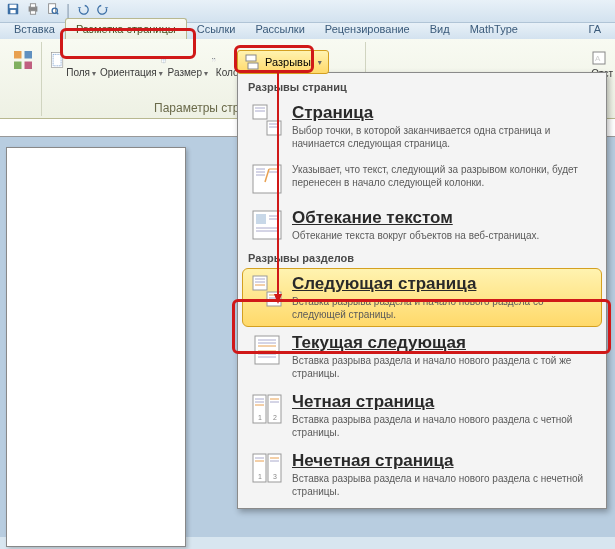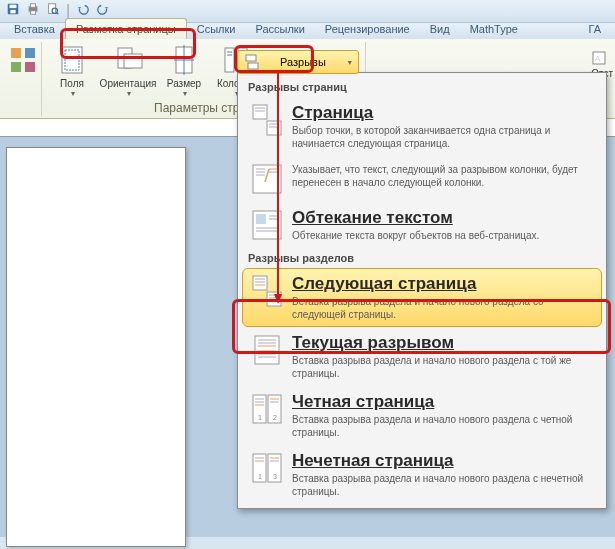--- a/index.html
+++ b/index.html
@@ -4,26 +4,26 @@
 <style>
 *{box-sizing:border-box;margin:0;padding:0;font-family:"Segoe UI",Tahoma,sans-serif}
 body{background:#d8e6f0;width:615px;height:549px;overflow:hidden;position:relative}
 .qat{height:23px;background:linear-gradient(#e8f1f8,#d3e2ef);display:flex;align-items:center;gap:6px;padding:0 6px;border-bottom:1px solid #b0c4d6}
 .qat svg{width:14px;height:14px}
 .tabs{height:16px;background:linear-gradient(#e8f1f8,#d3e2ef);display:flex;align-items:flex-end;padding:0 4px;font-size:11px;color:#3a5a7a}
 .tab{padding:4px 10px;cursor:pointer;position:relative}
 .tab.active{background:linear-gradient(#f8faf2,#eef1e4);border:1px solid #b8b890;border-bottom:none;border-radius:3px 3px 0 0;color:#4a5020}
 .ribbon{height:80px;background:linear-gradient(#f8faf2,#eef1e4);border-bottom:1px solid #b8b890;display:flex;padding:3px 5px 2px}
 .group{display:flex;flex-direction:column;align-items:center;border-right:1px solid #d0d4c0;padding:0 4px;position:relative}
-.bigbtn{display:flex;flex-direction:column;align-items:center;justify-content:flex-start;width:52px;padding:2px;font-size:10px;color:#3a3a3a;text-align:center;cursor:pointer}
+.bigbtn{display:flex;flex-direction:row;align-items:flex-end;justify-content:flex-start;width:52px;padding:2px;font-size:10px;color:#3a3a3a;text-align:center;cursor:pointer}
 .bigbtn .ico{width:32px;height:32px;display:flex;align-items:center;justify-content:center;margin-bottom:2px}
 .bigbtn.small{width:60px}
 .arr{font-size:8px;color:#666;margin-left:2px}
 .grplbl{font-size:12px;color:#6a6a4a;text-align:center;margin-top:auto;padding:1px 0}
-.breaks-btn{background:linear-gradient(#fff3b0,#ffd96a);border:1px solid #d4a020;border-radius:3px;padding:3px 6px;display:flex;align-items:center;gap:20px;font-size:11px;cursor:pointer;position:absolute;top:50px;left:237px;z-index:10}
+.breaks-btn{background:linear-gradient(#fff3b0,#ffd96a);border:1px solid #d4a020;border-radius:3px;padding:3px 6px;display:flex;align-items:center;gap:5px;font-size:11px;cursor:pointer;position:absolute;top:50px;left:237px;z-index:10}
 .breaks-btn .ico{width:16px;height:16px}
 .dropdown{position:absolute;top:72px;left:237px;width:370px;background:#f4f4f4;border:1px solid #8a8a8a;box-shadow:2px 3px 6px rgba(0,0,0,.3);z-index:5;padding:4px}
 .dd-hdr{font-size:11px;font-weight:bold;color:#4a4a4a;padding:4px 6px}
 .dd-item{display:flex;gap:8px;padding:6px 8px;cursor:pointer}
 .dd-item.hl{background:linear-gradient(#fff3b0,#ffd96a);border:1px solid #d4a020;border-radius:6px;padding:5px 7px}
 .dd-ico{width:34px;height:34px;flex-shrink:0;display:flex;align-items:center;justify-content:center}
 .dd-txt{flex:1}
 .dd-title{font-size:17px;font-weight:bold;color:#2a2a2a;text-decoration:underline}
 .dd-desc{font-size:10px;color:#5a5a5a;line-height:1.3;margin-top:1px}
 .ruler{height:18px;background:#fff;border-bottom:1px solid #999;margin-top:0}
@@ -245,21 +245,21 @@
           <rect x="5" y="3" width="24" height="28" fill="#fff" stroke="#999"></rect>
           <line x1="8" y1="7" x2="26" y2="7" stroke="#aac"></line>
           <line x1="8" y1="10" x2="26" y2="10" stroke="#aac"></line>
           <line x1="8" y1="13" x2="26" y2="13" stroke="#e8a050"></line>
           <line x1="8" y1="18" x2="26" y2="18" stroke="#e8a050"></line>
           <line x1="8" y1="21" x2="26" y2="21" stroke="#aac"></line>
           <line x1="8" y1="24" x2="26" y2="24" stroke="#aac"></line>
         </svg>
       </span>
     <div class="dd-txt">
-        <div class="dd-title">Текущая разрывом</div>
+        <div class="dd-title">Текущая следующая</div>
         <div class="dd-desc">Вставка разрыва раздела и начало нового раздела с той же страницы.</div>
       </div>
   </div>
 
   <div class="dd-item">
     <span class="dd-ico">
         <svg viewBox="0 0 34 34">
           <rect x="3" y="3" width="13" height="28" fill="#fff" stroke="#999"></rect>
           <rect x="18" y="3" width="13" height="28" fill="#fff" stroke="#999"></rect>
           <line x1="5" y1="7" x2="14" y2="7" stroke="#aac"></line>

